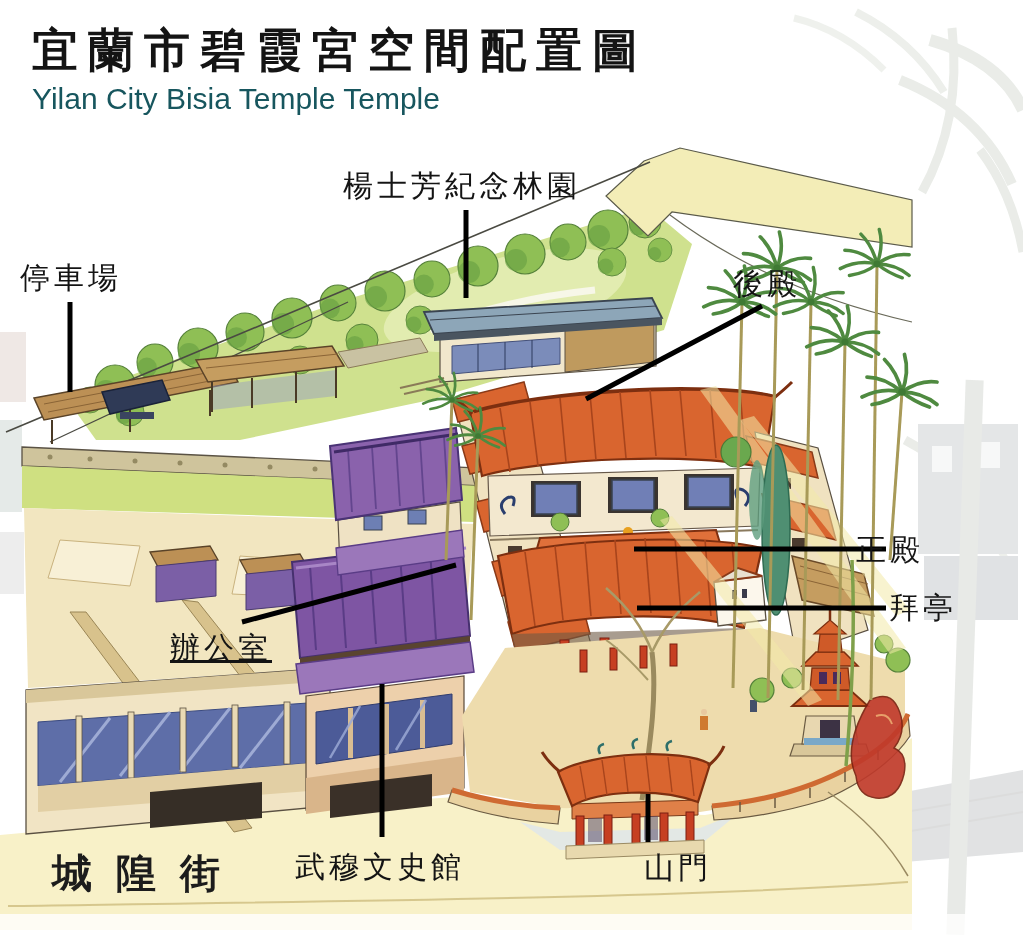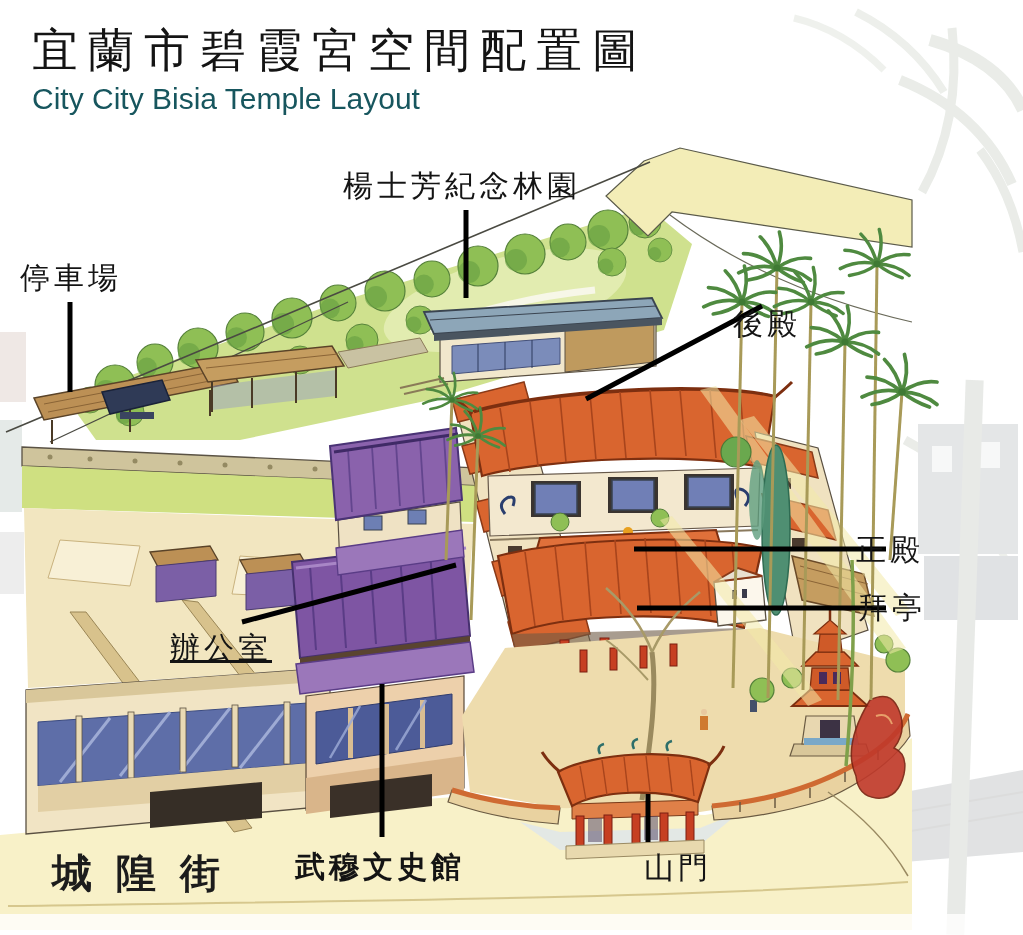--- a/index.html
+++ b/index.html
@@ -1,20 +1,20 @@
 <!DOCTYPE html>
 <html><head>
 <meta charset="utf-8">
 <style>
   html,body{margin:0;padding:0;background:#ffffff;}
   .page{position:relative;width:1023px;height:935px;background:#fff;overflow:hidden;
         font-family:"Liberation Sans","DejaVu Sans",sans-serif;}
   .art{position:absolute;left:0;top:0;width:1023px;height:935px;}
   .callouts{position:absolute;left:0;top:0;width:1023px;height:935px;pointer-events:none;}
-  .title{position:absolute;left:32px;top:20px;margin:0;font-size:46px;font-weight:normal;
+  .title{position:absolute;left:32px;top:20px;margin:0;font-size:46px;font-weight:bold;
          letter-spacing:10px;color:#141414;white-space:nowrap;}
   .subtitle{position:absolute;left:32px;top:82px;font-size:30px;color:#17565E;white-space:nowrap;}
   .lbl{position:absolute;font-size:30px;letter-spacing:4px;color:#141414;font-weight:500;white-space:nowrap;}
   .street{position:absolute;left:52px;top:846px;font-size:40px;letter-spacing:24px;color:#1c1c1c;
           font-family:Liberation Serif, serif;font-weight:bold;white-space:nowrap;}
 </style>
 </head>
 <body>
 
 <div class="page">
@@ -409,25 +409,25 @@
       <line x1="762" y1="306" x2="586" y2="399"></line>
       <line x1="886" y1="549" x2="634" y2="549"></line>
       <line x1="886" y1="608" x2="637" y2="608"></line>
       <line x1="242" y1="622" x2="456" y2="565"></line>
       <line x1="382" y1="684" x2="382" y2="837"></line>
       <line x1="648" y1="794" x2="648" y2="842"></line>
     </g>
   </svg>
 
   <h1 class="title">宜蘭市碧霞宮空間配置圖</h1>
-  <div class="subtitle">City City Bisia Temple Layout</div>
+  <div class="subtitle">Yilan City Bisia Temple Temple</div>
 
   <div class="lbl" style="left:343px;top:166px;">楊士芳紀念林園</div>
   <div class="lbl" style="left:20px;top:258px;">停車場</div>
-  <div class="lbl" style="left:733px;top:264px;margin-top:40px;">後殿</div>
+  <div class="lbl" style="left:733px;top:264px;">後殿</div>
   <div class="lbl" style="left:856px;top:530px;">正殿</div>
-  <div class="lbl" style="left:858px;top:588px;">拜亭</div>
+  <div class="lbl" style="left:889px;top:588px;">拜亭</div>
   <div class="lbl" style="left:170px;top:628px;text-decoration:underline;">辦公室</div>
-  <div class="lbl" style="left:295px;top:847px;font-weight:bold;">武穆文史館</div>
+  <div class="lbl" style="left:295px;top:847px;">武穆文史館</div>
   <div class="lbl" style="left:644px;top:848px;">山門</div>
   <div class="street">城隍街</div>
 
 </div>
 
 </body></html>

